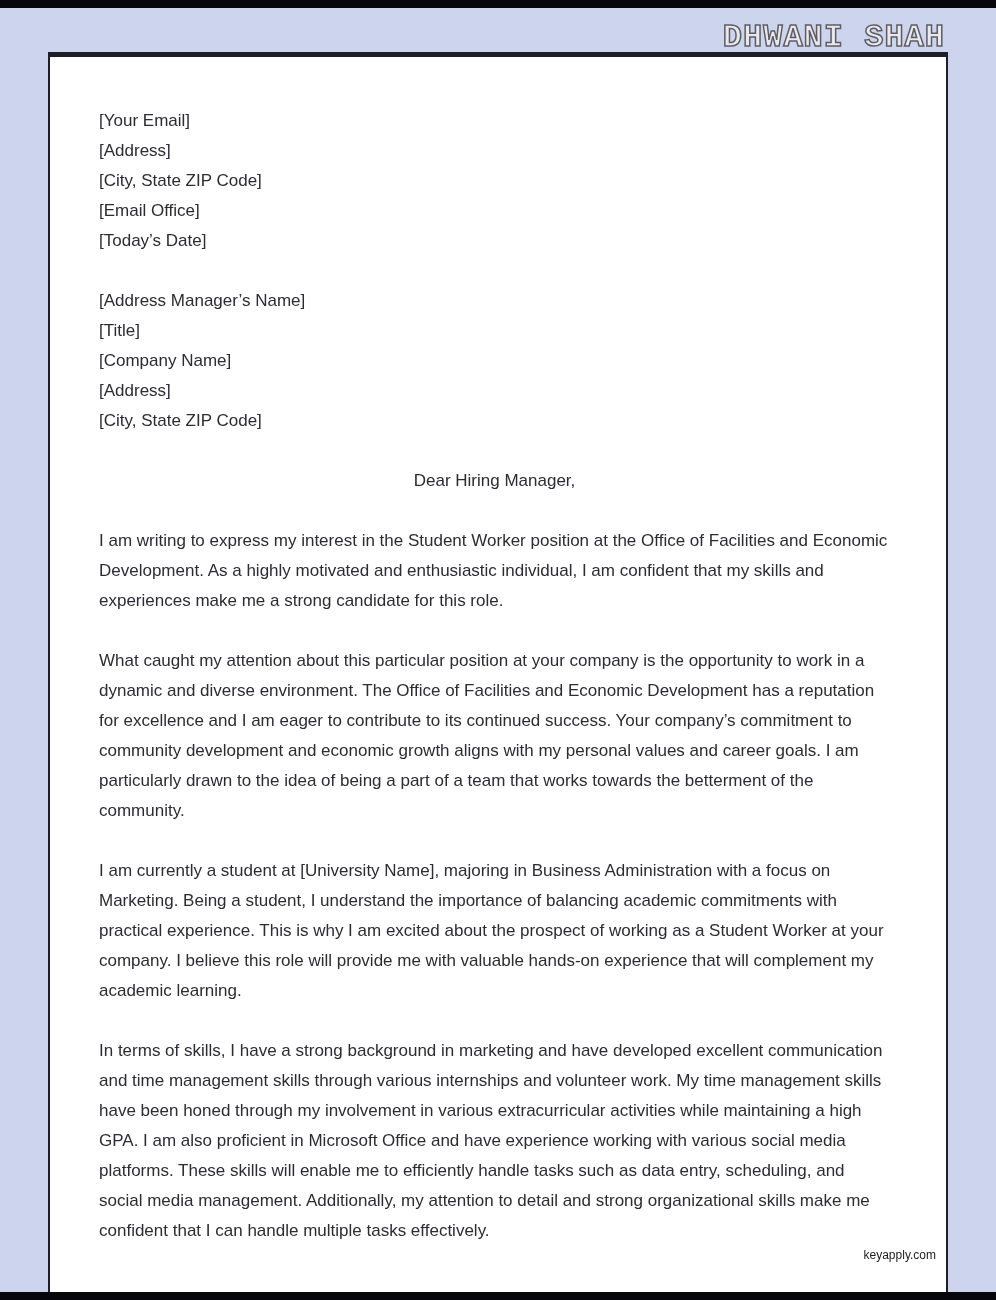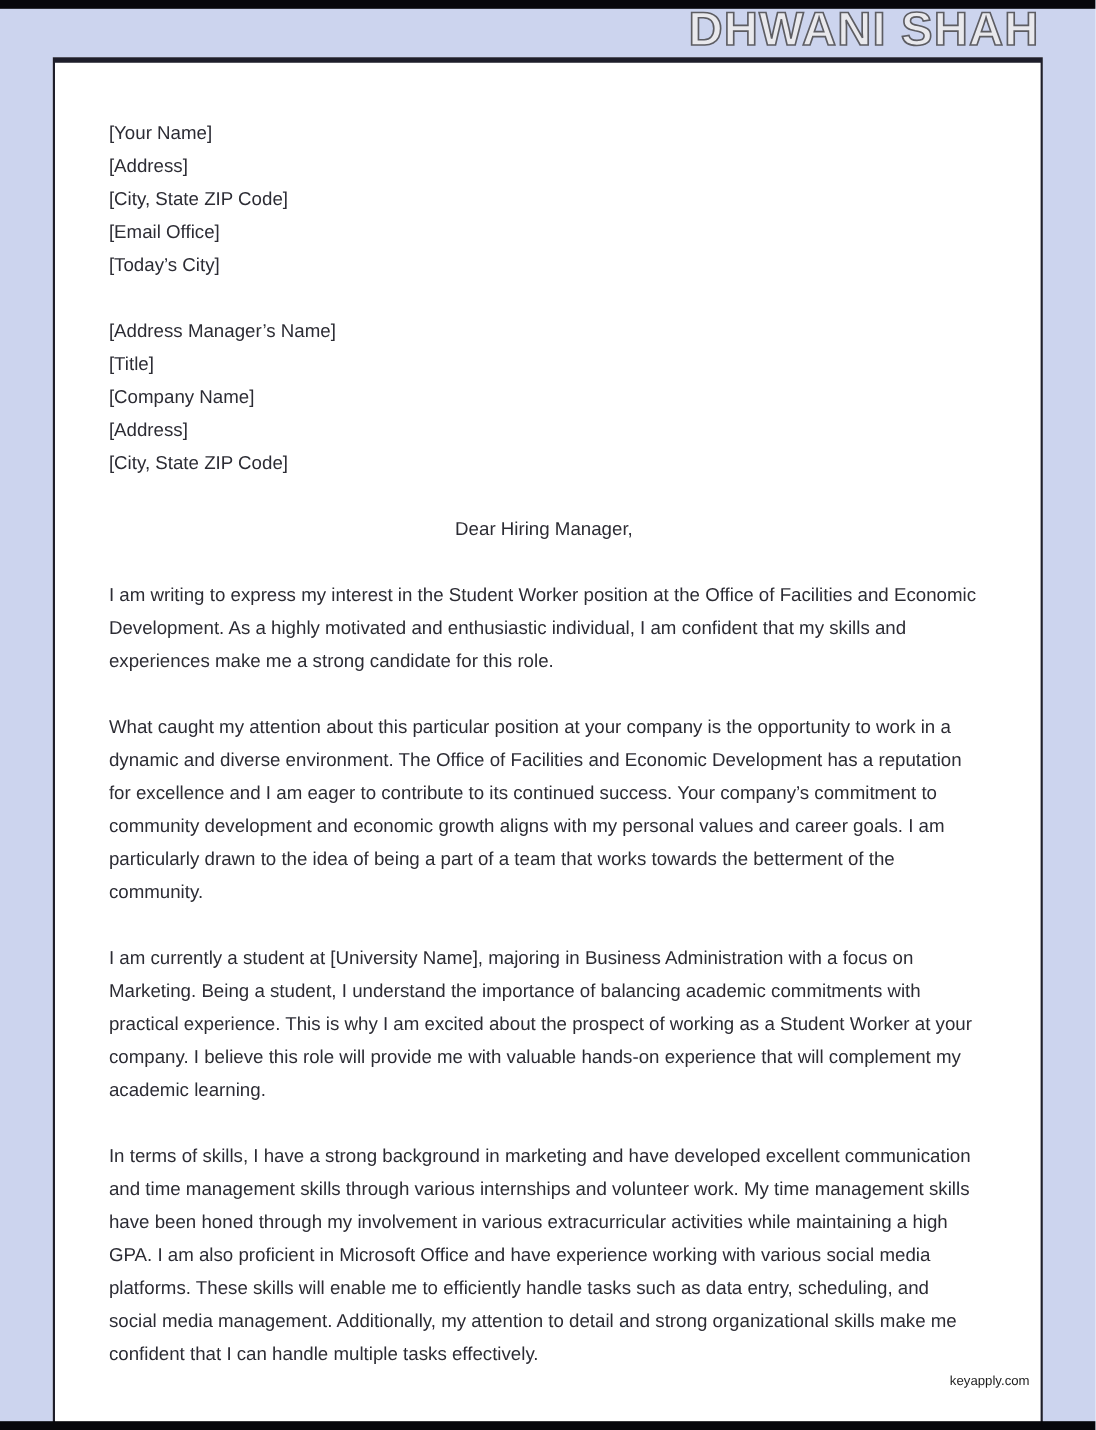--- a/index.html
+++ b/index.html
@@ -21,25 +21,25 @@
     width: 996px;
     height: 8px;
     background: #07070b;
     z-index: 6;
   }
   .edge-bar.top { top: 0; }
   .edge-bar.bottom { bottom: 0; }
 
   .brand {
     position: absolute;
-    top: 6px;
+    top: 17px;
     right: 51px;
     z-index: 3;
-    font-family: Liberation Sans, sans-serif;
-    font-size: 43px;
+    font-family: Liberation Mono, monospace;
+    font-size: 32px;
     line-height: 42px;
     font-weight: 700;
     letter-spacing: 1px;
     text-transform: uppercase;
     color: #e9e9ed;
     -webkit-text-stroke: 1.5px #5d5d63;
   }
 
   .page {
     position: absolute;
@@ -79,25 +79,25 @@
 <div class="frame">
 
   <div class="edge-bar top"></div>
 
   <h1 class="brand">DHWANI SHAH</h1>
 
   <div class="page">
     <div class="letter">
 
       <div class="addr-block">
-        <div>[Your Name]</div>
+        <div>[Your Email]</div>
         <div>[Address]</div>
         <div>[City, State ZIP Code]</div>
         <div>[Email Office]</div>
-        <div>[Today’s City]</div>
+        <div>[Today’s Date]</div>
       </div>
 
       <div class="addr-block">
         <div>[Address Manager’s Name]</div>
         <div>[Title]</div>
         <div>[Company Name]</div>
         <div>[Address]</div>
         <div>[City, State ZIP Code]</div>
       </div>
 

